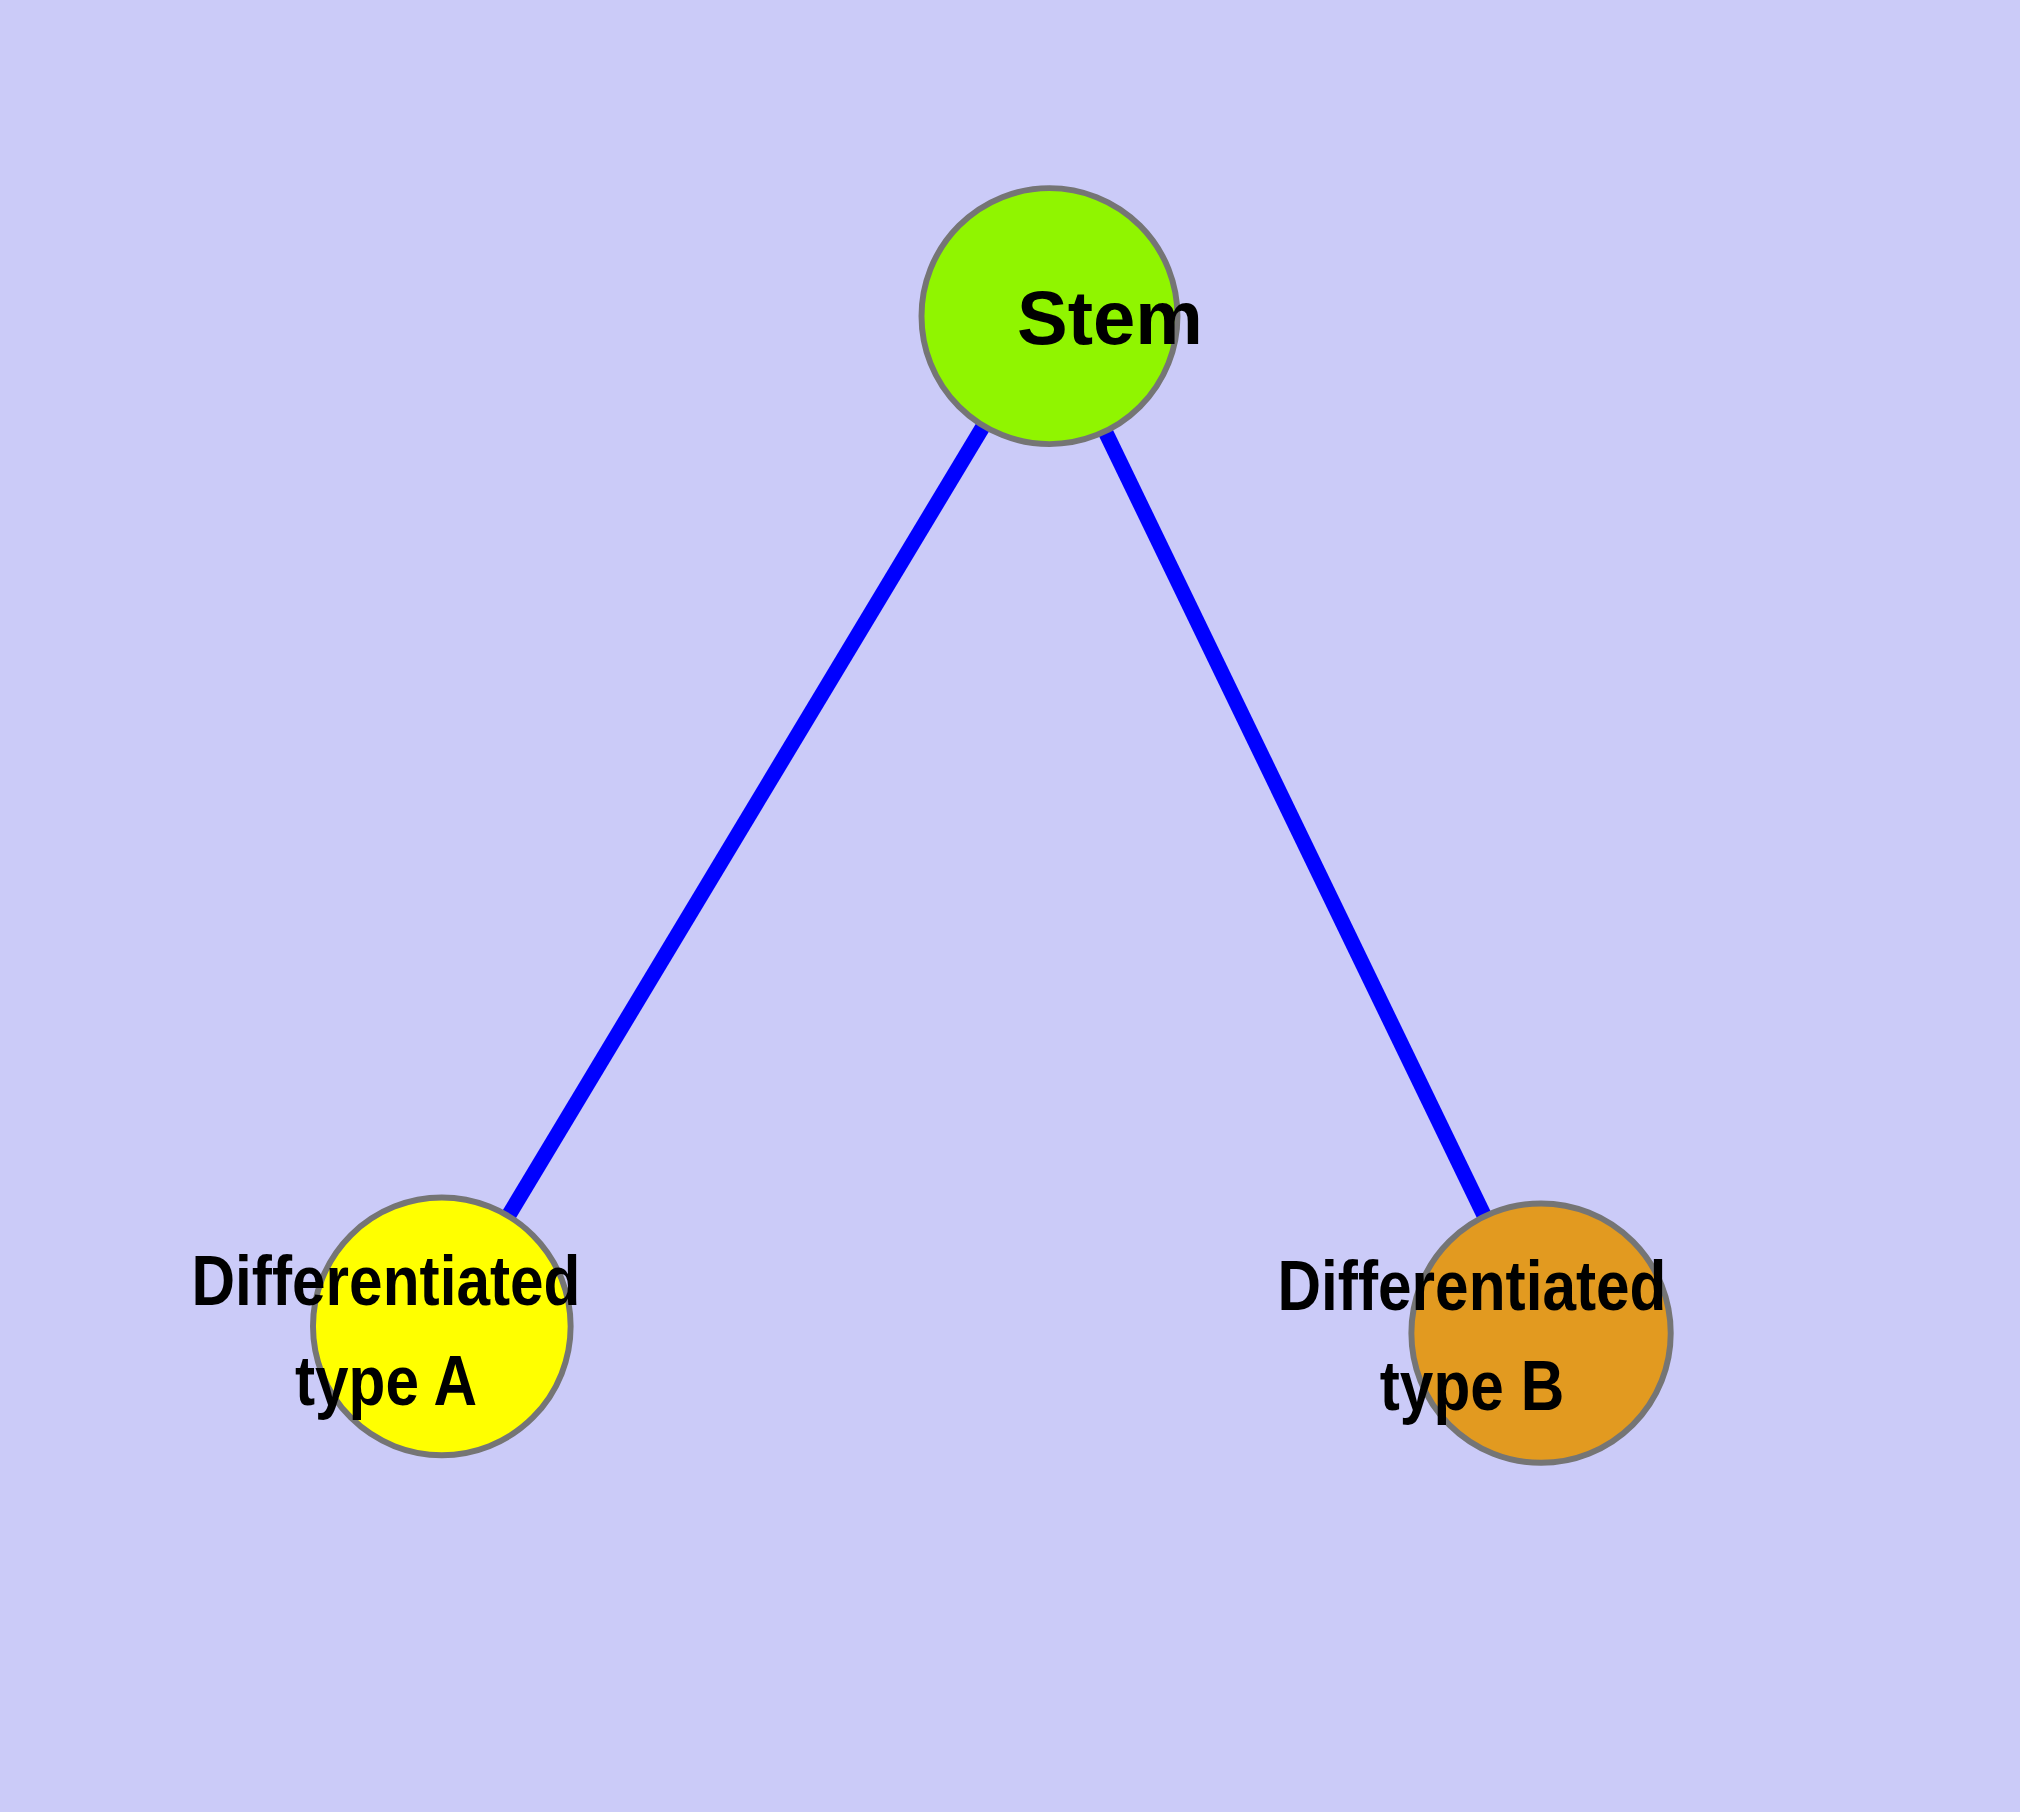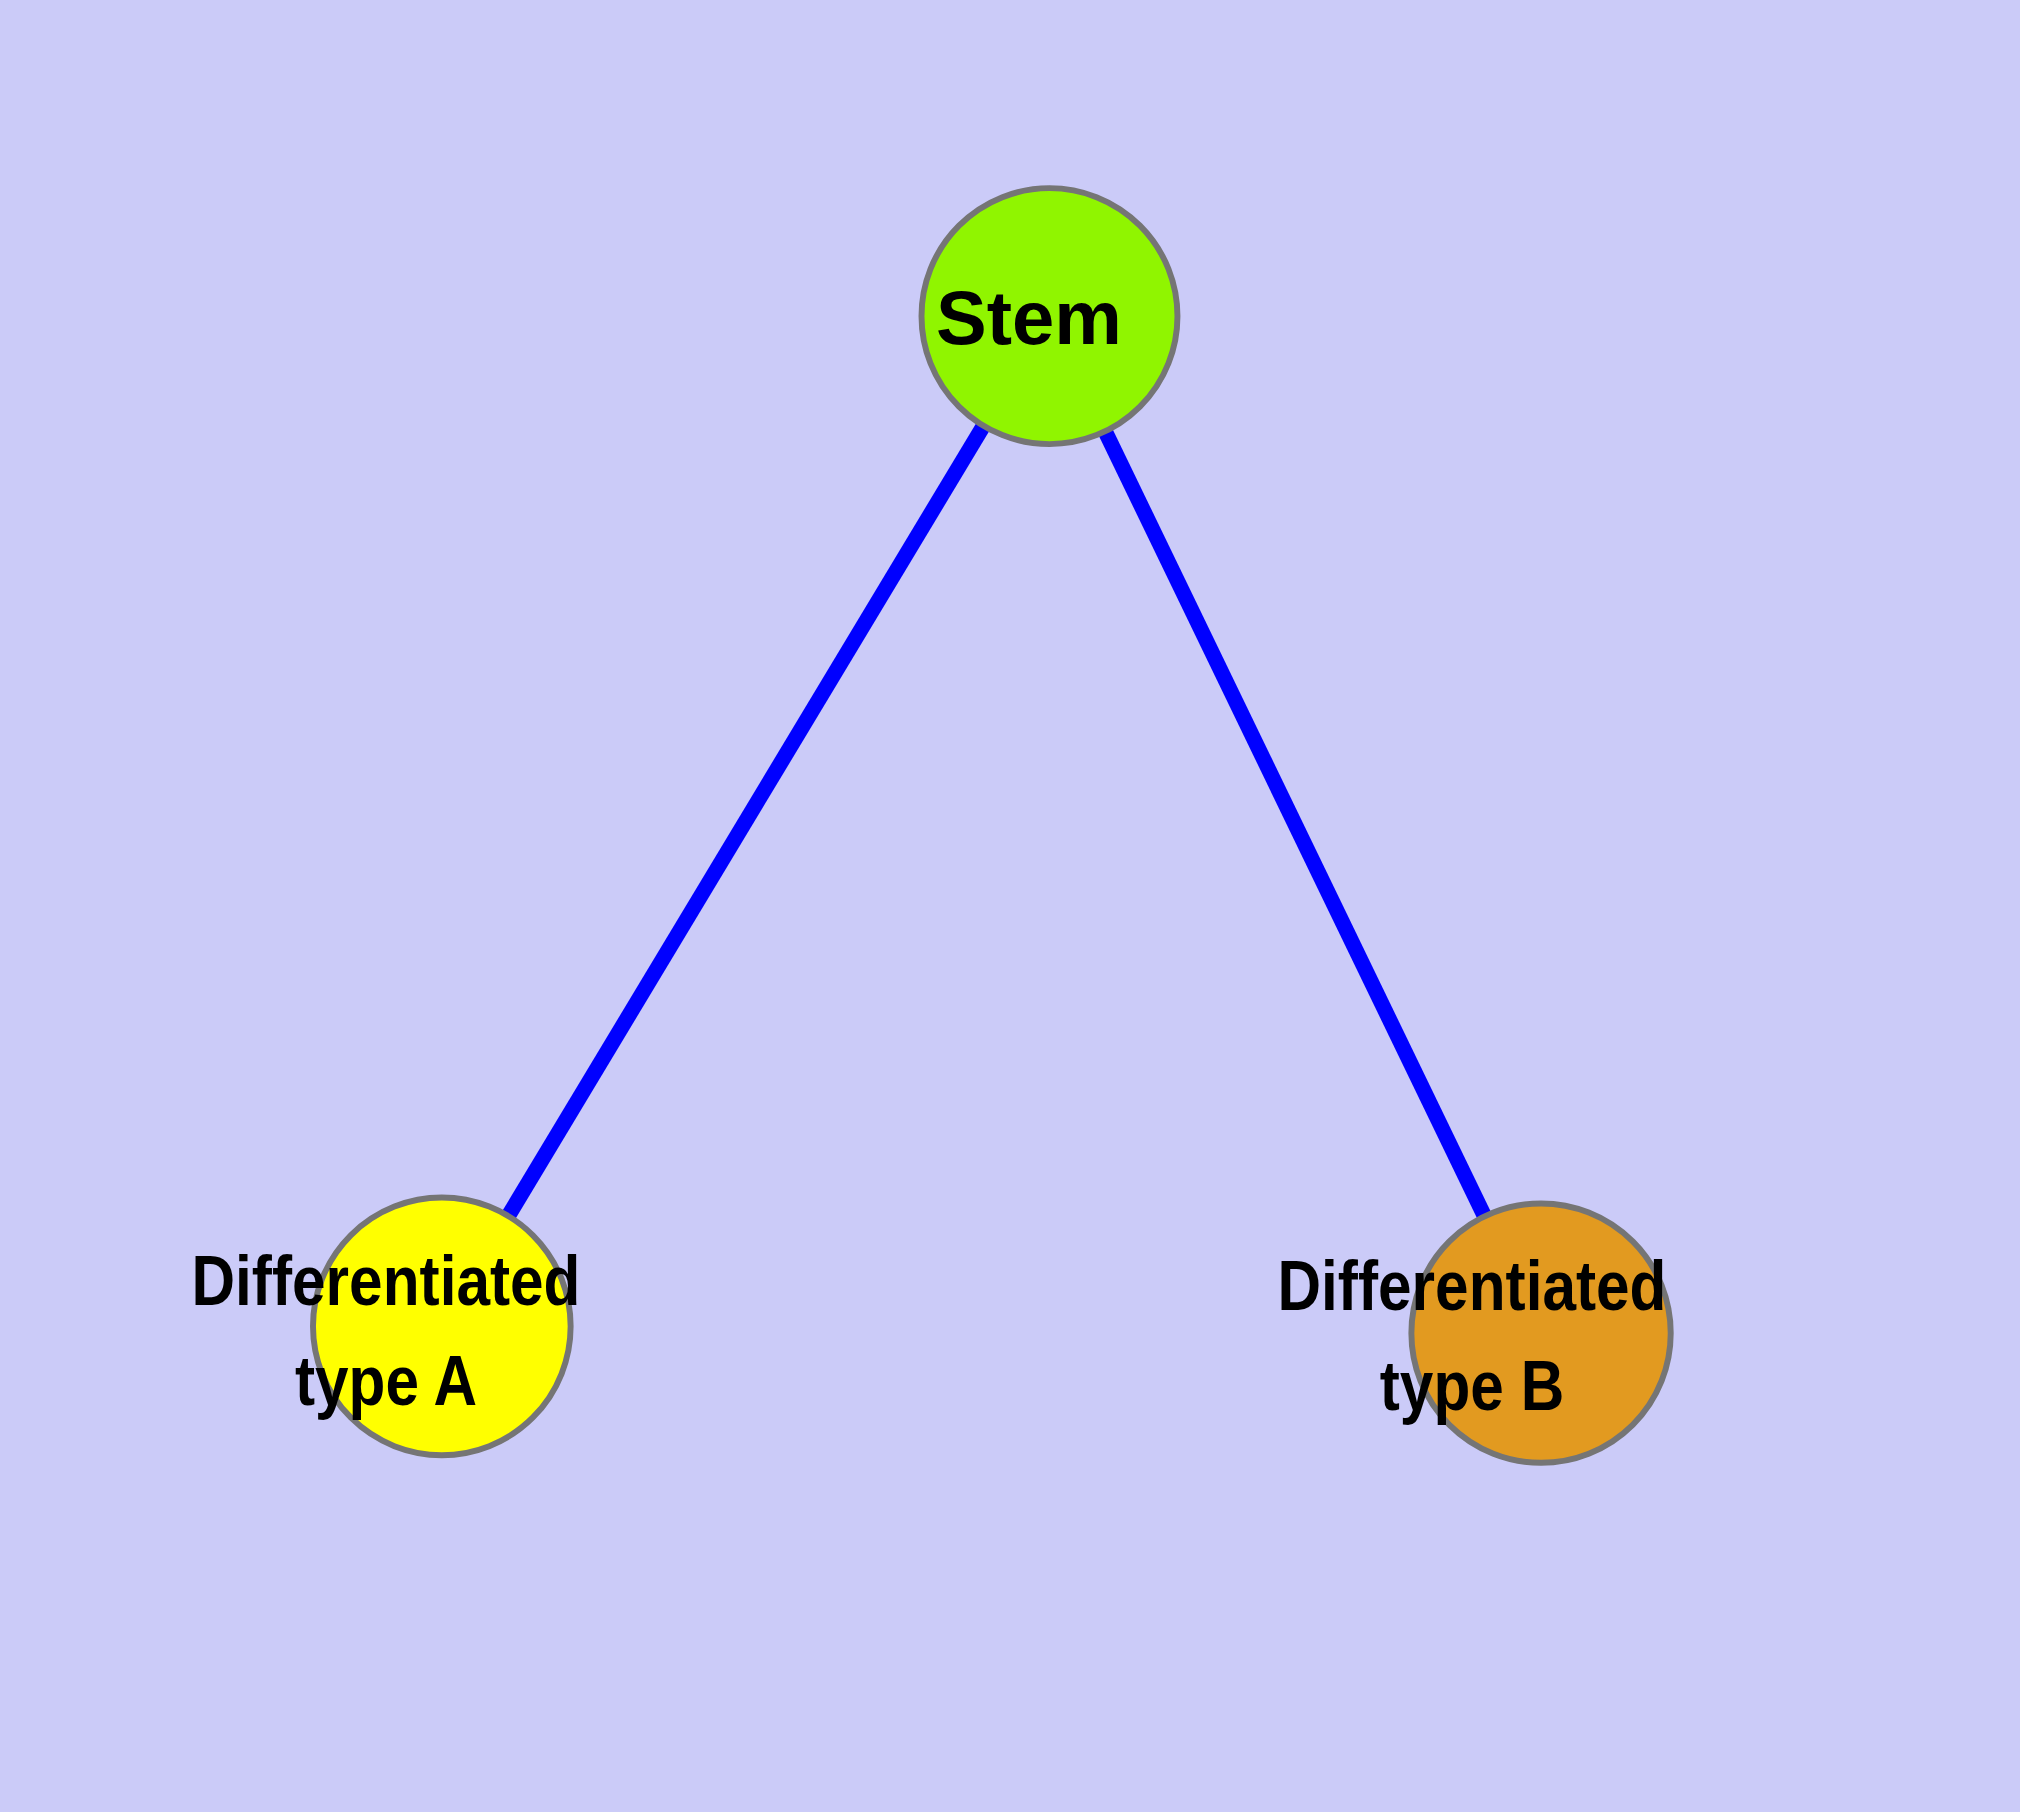--- a/index.html
+++ b/index.html
@@ -49,21 +49,21 @@
   <svg class="graph-svg" width="2021" height="1812" viewBox="0 0 2384 2138">
 
     <line x1="1238" y1="373" x2="521" y2="1565" stroke-width="18" stroke="#0000FF"></line>
     <line x1="1238" y1="373" x2="1818" y2="1573" stroke-width="18" stroke="#0000FF"></line>
 
     <circle cx="1238" cy="373" r="151" stroke-width="7" fill="#90F500" stroke="#757575"></circle>
     <circle cx="521" cy="1565" r="152" stroke-width="7" fill="#FFFF00" stroke="#757575"></circle>
     <circle cx="1818" cy="1573" r="153" stroke-width="7" fill="#E29A20" stroke="#757575"></circle>
   </svg>
 
-  <div class="node-label single" style="left:1029px; top:318px;text-align:right;">Stem</div>
+  <div class="node-label single" style="left:1110px; top:318px;text-align:right;">Stem</div>
 
   <div class="node-label double" style="left:386px; top:1331px;">
     <span class="label-line">Differentiated</span>
     <span class="label-line">type A</span>
   </div>
 
   <div class="node-label double" style="left:1472px; top:1336px;">
     <span class="label-line">Differentiated</span>
     <span class="label-line">type B</span>
   </div>

